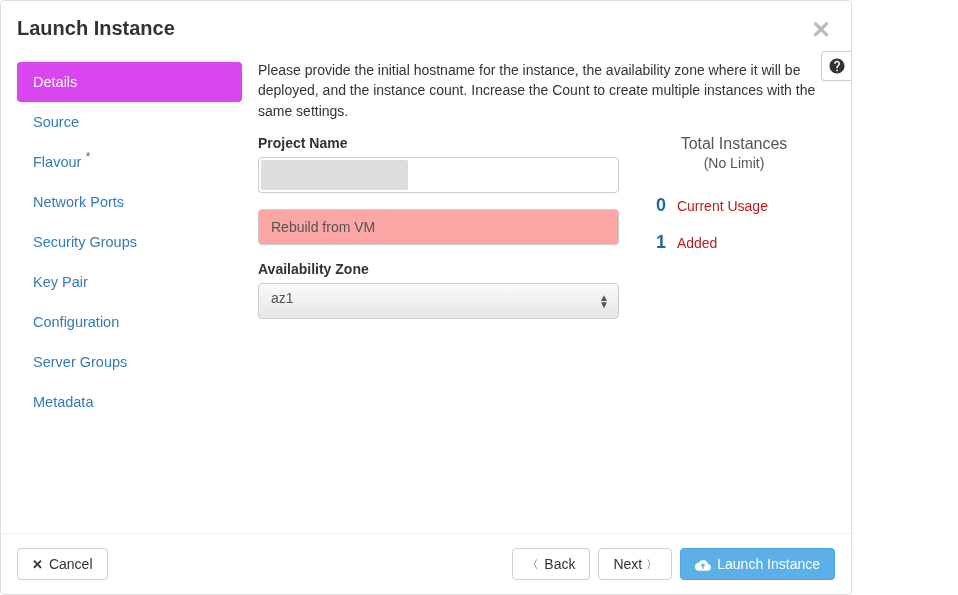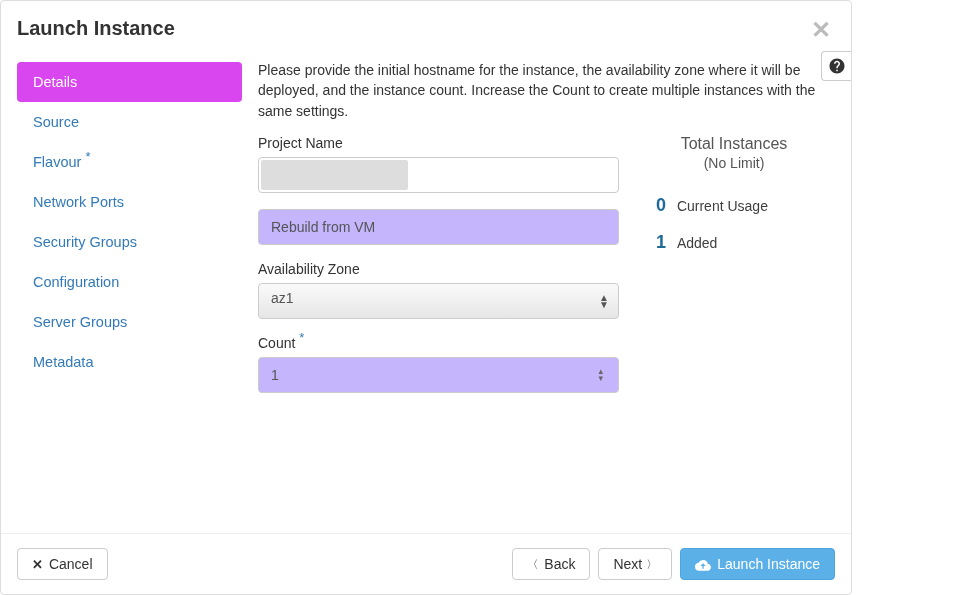--- a/index.html
+++ b/index.html
@@ -106,36 +106,36 @@
     .intro {
       font-size: 14px;
       color: #333;
       line-height: 1.45;
       margin-bottom: 14px;
     }
     .form-group {
       margin-bottom: 16px;
     }
     .form-label {
-      font-weight: 400;
+      font-weight: 700;
       font-size: 14px;
       color: #333;
       display: block;
       margin-bottom: 6px;
     }
     .form-label .req-star { color: #337ab7; }
     .input, .select, .number {
       width: 100%;
       height: 36px;
       border: 1px solid #ccc;
       border-radius: 4px;
       padding: 6px 12px;
       font-size: 14px;
       color: #555;
-      background: #c4b5fd;
+      background: #fca5a5;
     }
     .input:disabled {
       background: #eee;
       color: #999;
     }
     .disabled-box {
       width: 100%;
       height: 36px;
       border: 1px solid #ccc;
       border-radius: 4px;
@@ -205,21 +205,21 @@
     .stat-num {
       font-size: 18px;
       font-weight: 700;
       color: #1f6a99;
       display: inline-block;
       width: 16px;
       text-align: center;
     }
     .stat-label {
       font-size: 14px;
-      color: #404040;
+      color: #b91c1c;
       margin-left: 4px;
     }
     .modal-footer {
       padding: 14px 16px;
       display: flex;
       align-items: center;
       border-top: 1px solid #eee;
     }
     .btn {
       display: inline-flex;
@@ -258,20 +258,21 @@
     </div>
   </div>
 
   <div class="modal-body">
     <div class="sidebar">
       <div class="sidebar-item active"><span>Details</span></div>
       <div class="sidebar-item"><span>Source</span></div>
       <div class="sidebar-item"><span>Flavour</span> <span class="req-star">*</span></div>
       <div class="sidebar-item"><span>Network Ports</span></div>
       <div class="sidebar-item"><span>Security Groups</span></div>
+      <div class="sidebar-item"><span>Key Pair</span></div>
       <div class="sidebar-item"><span>Configuration</span></div>
       <div class="sidebar-item"><span>Server Groups</span></div>
       <div class="sidebar-item"><span>Metadata</span></div>
     </div>
 
     <div class="content">
       <div style="flex:1">
         <div class="intro">Please provide the initial hostname for the instance, the availability zone where it will be deployed, and the instance count. Increase the Count to create multiple instances with the same settings.</div>
         <div style="display:flex">
           <div class="form-col">
@@ -289,30 +290,20 @@
 
 
             <div class="form-group">
               <label class="form-label">Availability Zone</label>
               <div class="select-wrap">
                 <div class="select"><span>az1</span></div>
                 <div class="select-arrows">▲<br>▼</div>
               </div>
             </div>
 
-            <div class="form-group">
-              <label class="form-label"><span>Count</span> <span class="req-star">*</span></label>
-              <div class="number-wrap">
-                <input class="number" type="text" value="1" style="">
-                <div class="spinner-arrows">
-                    <span>▴</span>
-                    <span>▾</span>
-                  </div>
-              </div>
-            </div>
 
           </div>
 
           <div class="side-col">
             <div class="side-title">Total Instances</div>
             <div class="side-sub">(No Limit)</div>
             <div class="stat-row">
               <span class="stat-num">0</span>
               <span class="stat-label">Current Usage</span>
             </div>

